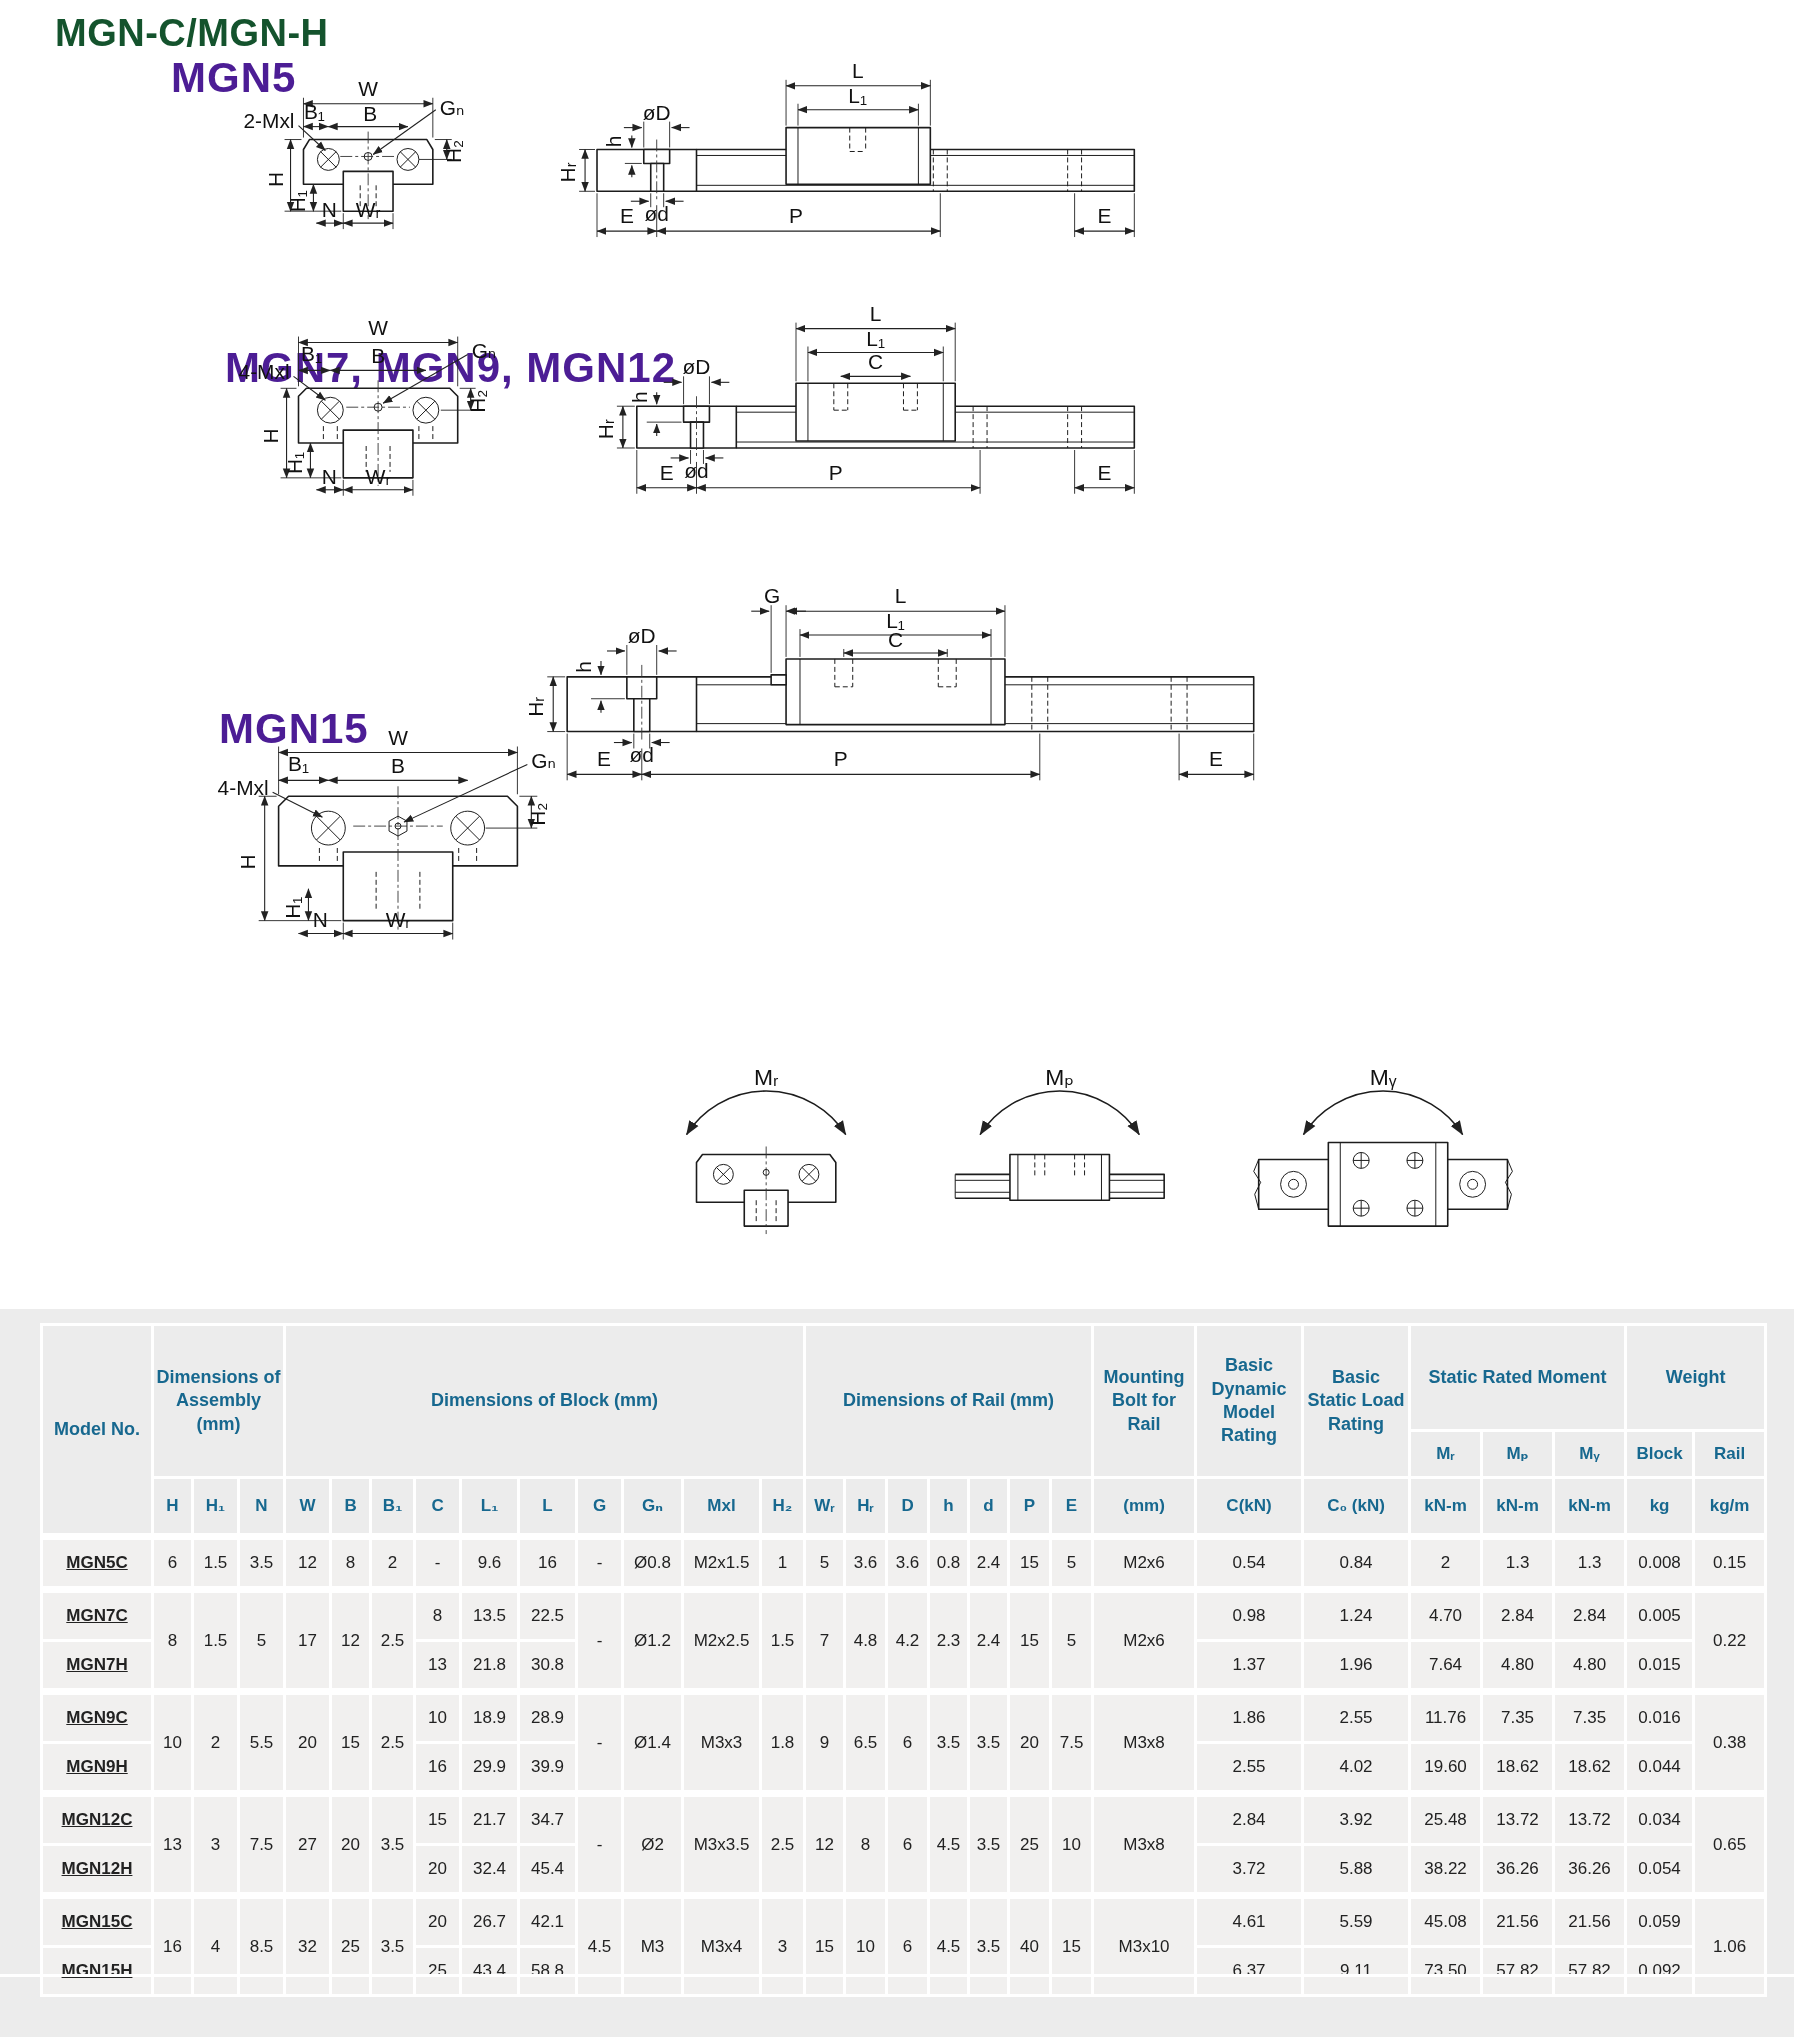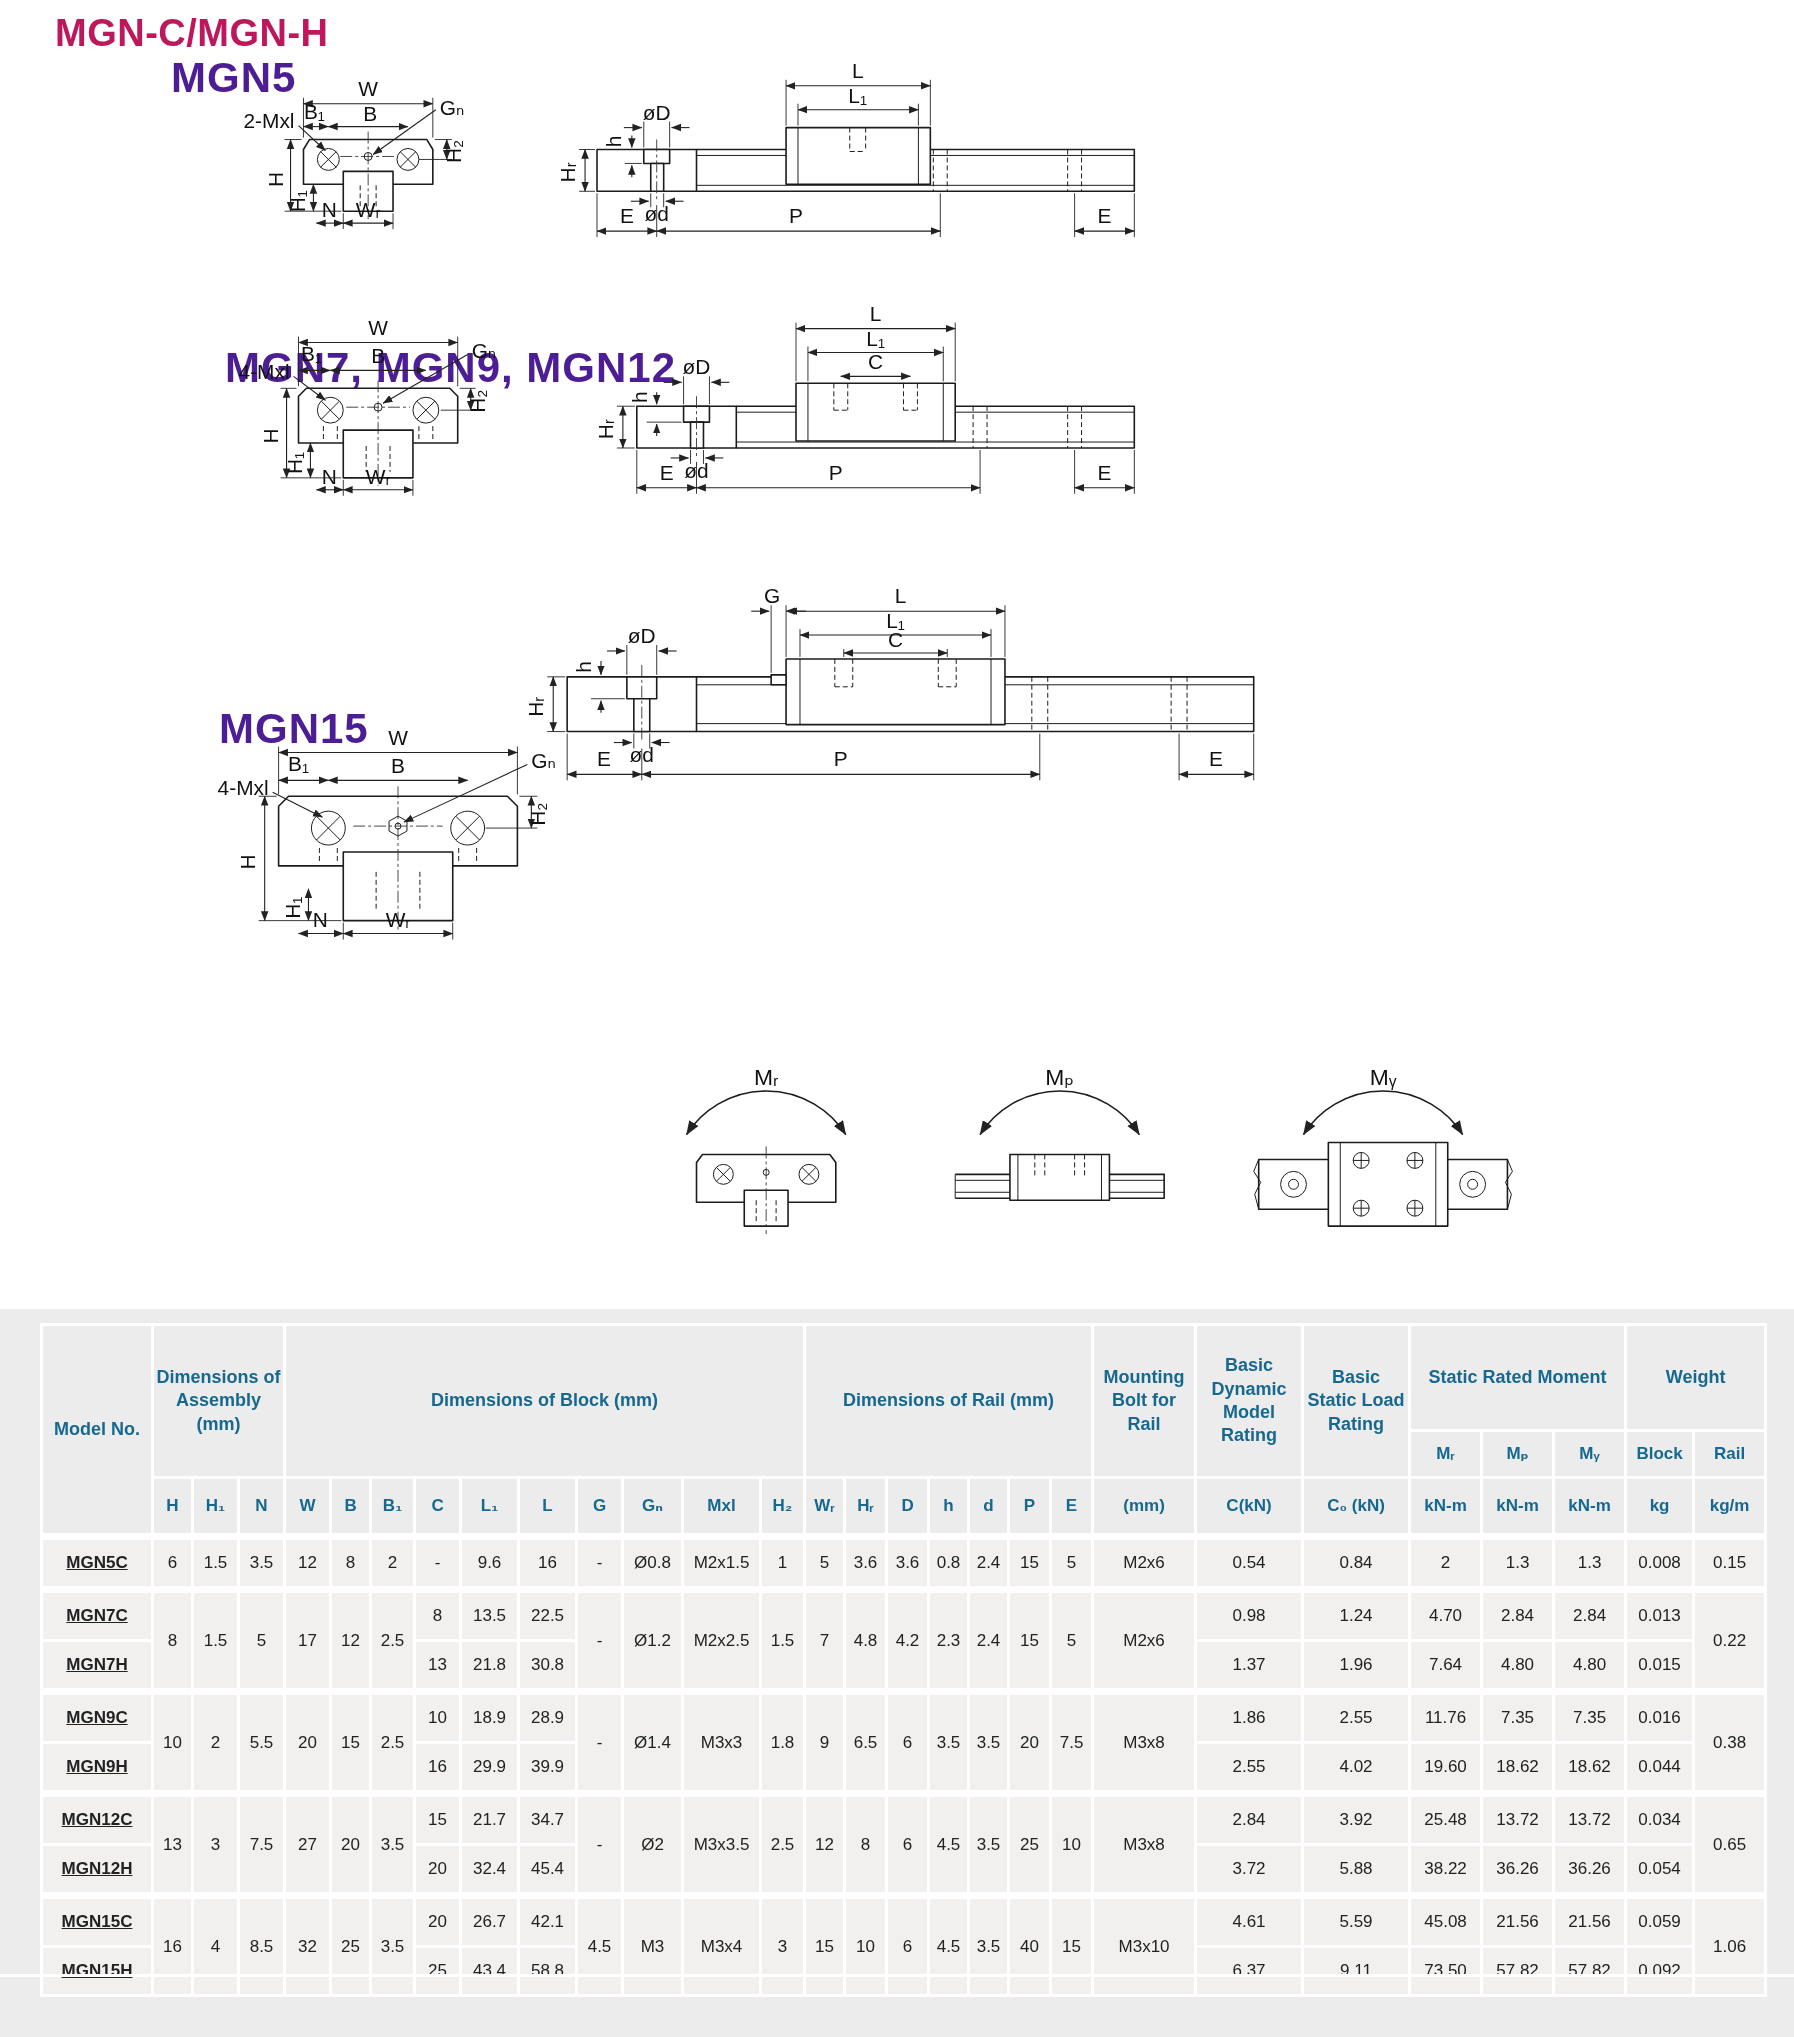--- a/index.html
+++ b/index.html
@@ -1,18 +1,18 @@
 <!DOCTYPE html>
 <html><head>
 <meta charset="utf-8">
 <style>
   html,body{margin:0;padding:0;background:#fff;}
   .page{position:relative;width:1795px;height:2038px;background:#fff;overflow:hidden;
         font-family:"Liberation Sans","DejaVu Sans",sans-serif;color:#111;}
-  .title{position:absolute;left:55px;top:12px;font-size:38px;font-weight:bold;color:#be185d;letter-spacing:0.5px;}
+  .title{position:absolute;left:55px;top:12px;font-size:38px;font-weight:bold;color:#14532d;letter-spacing:0.5px;}
   .sec-head{position:absolute;font-size:42px;font-weight:bold;color:#4c1d95;letter-spacing:1px;}
   #h1{left:171px;top:54px;}
   #h2{left:225px;top:344px;}
   #h3{left:219px;top:681px;margin-top:24px;}
   svg text{font-family:"Liberation Sans","DejaVu Sans",sans-serif;}
   .dl{font-size:21px;fill:#111;}
   .ml{font-size:23px;fill:#111;}
   
   .panel{position:absolute;left:0;top:1309px;width:1795px;height:728px;background:#ececec;}
   table.spec{border-collapse:collapse;table-layout:fixed;width:1715px;margin:14px 0 0 40px;}
@@ -584,21 +584,21 @@
           <td class="cL" rowspan="2">2.3</td>
           <td class="cG" rowspan="2">2.4</td>
           <td class="cL" rowspan="2">15</td>
           <td class="cG" rowspan="2">5</td>
           <td class="cL" rowspan="2">M2x6</td>
           <td class="cG">0.98</td>
           <td class="cL">1.24</td>
           <td class="cG">4.70</td>
           <td class="cL">2.84</td>
           <td class="cG">2.84</td>
-          <td class="cL">0.013</td>
+          <td class="cL">0.005</td>
           <td class="cG" rowspan="2">0.22</td>
         </tr>
 
         <tr>
           <td class="cM">MGN7H</td>
           <td class="cL">13</td>
           <td class="cG">21.8</td>
           <td class="cL">30.8</td>
           <td class="cG">1.37</td>
           <td class="cL">1.96</td>

